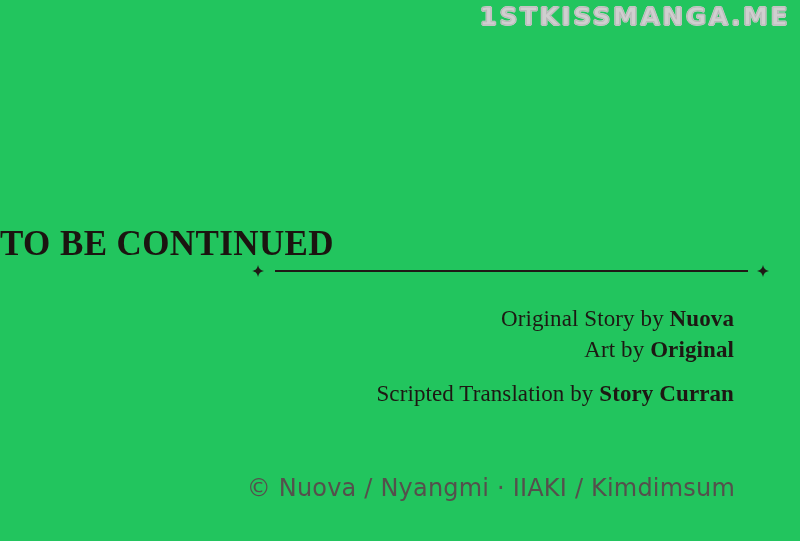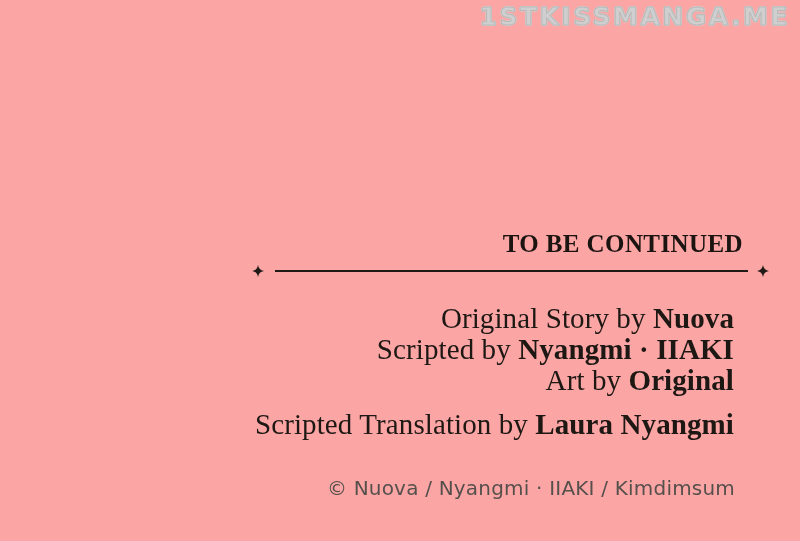--- a/index.html
+++ b/index.html
@@ -4,21 +4,21 @@
 <style>
   html, body {
     margin: 0;
     padding: 0;
     background: #ffffff;
   }
   #page {
     position: relative;
     width: 800px;
     height: 541px;
-    background: #fca5a5;
+    background: #22c55e;
     overflow: hidden;
     font-family: "Liberation Serif", "DejaVu Serif", serif;
     -webkit-font-smoothing: antialiased;
   }
 
   
   #watermark {
     position: absolute;
     top: 2px;
     right: 10px;
@@ -47,22 +47,21 @@
     top: 0;
     width: 800px;
     height: 541px;
   }
 
   #tbc-title {
     position: absolute;
     left: 0;
     top: 224px;
     width: 743px;
-    text-align: right;
-    font-size: 25px;
+    font-size: 35px;
     line-height: 40px;
     font-weight: 700;
     letter-spacing: 0.4px;
     color: #1b1410;
     white-space: nowrap;
   }
 
   
   #divider {
     position: absolute;
@@ -93,40 +92,40 @@
   
   #credits {
     position: absolute;
     left: 0;
     top: 303px;
     width: 734px;
     text-align: right;
     color: #1d1813;
   }
   .credit-line {
-    font-size: 29px;
+    font-size: 23px;
     line-height: 31px;
     white-space: nowrap;
     letter-spacing: 0.1px;
   }
   .credit-line .role { font-weight: 400; }
   .credit-line .name { font-weight: 700; }
   .credit-line.translation {
     margin-top: 13px;
   }
 
   
   #copyright {
     position: absolute;
     left: 0;
     top: 472px;
     width: 735px;
     text-align: right;
     font-family: "DejaVu Sans", "Liberation Sans", sans-serif;
-    font-size: 20px;
+    font-size: 24px;
     line-height: 32px;
     font-weight: 400;
     letter-spacing: 0.2px;
     color: #55504c;
     white-space: nowrap;
   }
 </style>
 </head>
 <body>
 
@@ -147,21 +146,20 @@
       <span class="rule"></span>
       <span class="diamond right">
         <svg width="12" height="12" viewBox="0 0 12 12" aria-hidden="true">
           <path d="M6 0 C6.6 3.6 8.4 5.4 12 6 C8.4 6.6 6.6 8.4 6 12 C5.4 8.4 3.6 6.6 0 6 C3.6 5.4 5.4 3.6 6 0 Z" fill="currentColor"></path>
         </svg>
       </span>
     </div>
 
     <div id="credits">
       <div class="credit-line"><span class="role">Original Story by </span><span class="name">Nuova</span></div>
-      <div class="credit-line"><span class="role">Scripted by </span><span class="name">Nyangmi · IIAKI</span></div>
       <div class="credit-line"><span class="role">Art by </span><span class="name">Original</span></div>
-      <div class="credit-line translation"><span class="role">Scripted Translation by </span><span class="name">Laura Nyangmi</span></div>
+      <div class="credit-line translation"><span class="role">Scripted Translation by </span><span class="name">Story Curran</span></div>
     </div>
 
     <div id="copyright">© Nuova / Nyangmi · IIAKI / Kimdimsum</div>
 
   </div>
 </div>
 
 </body></html>

